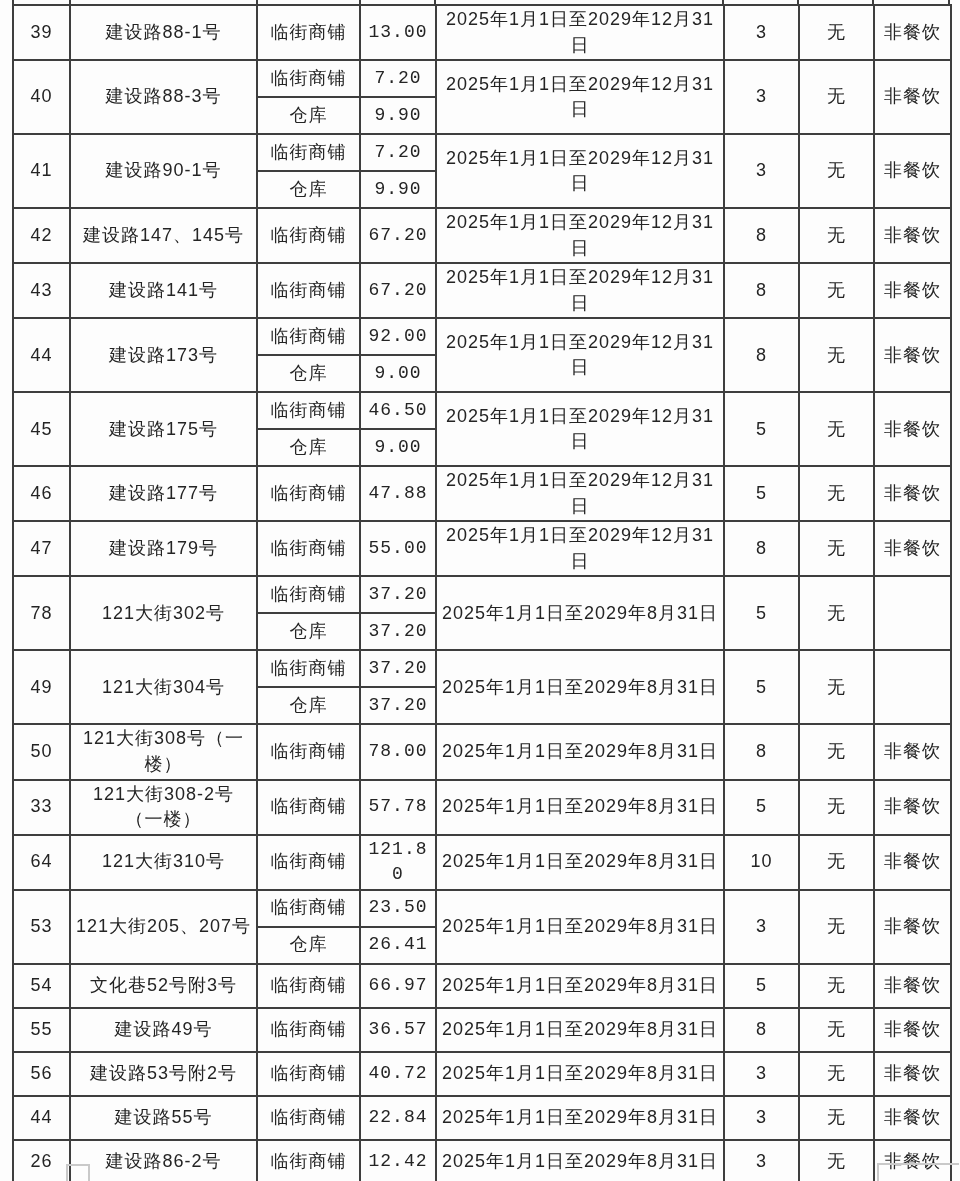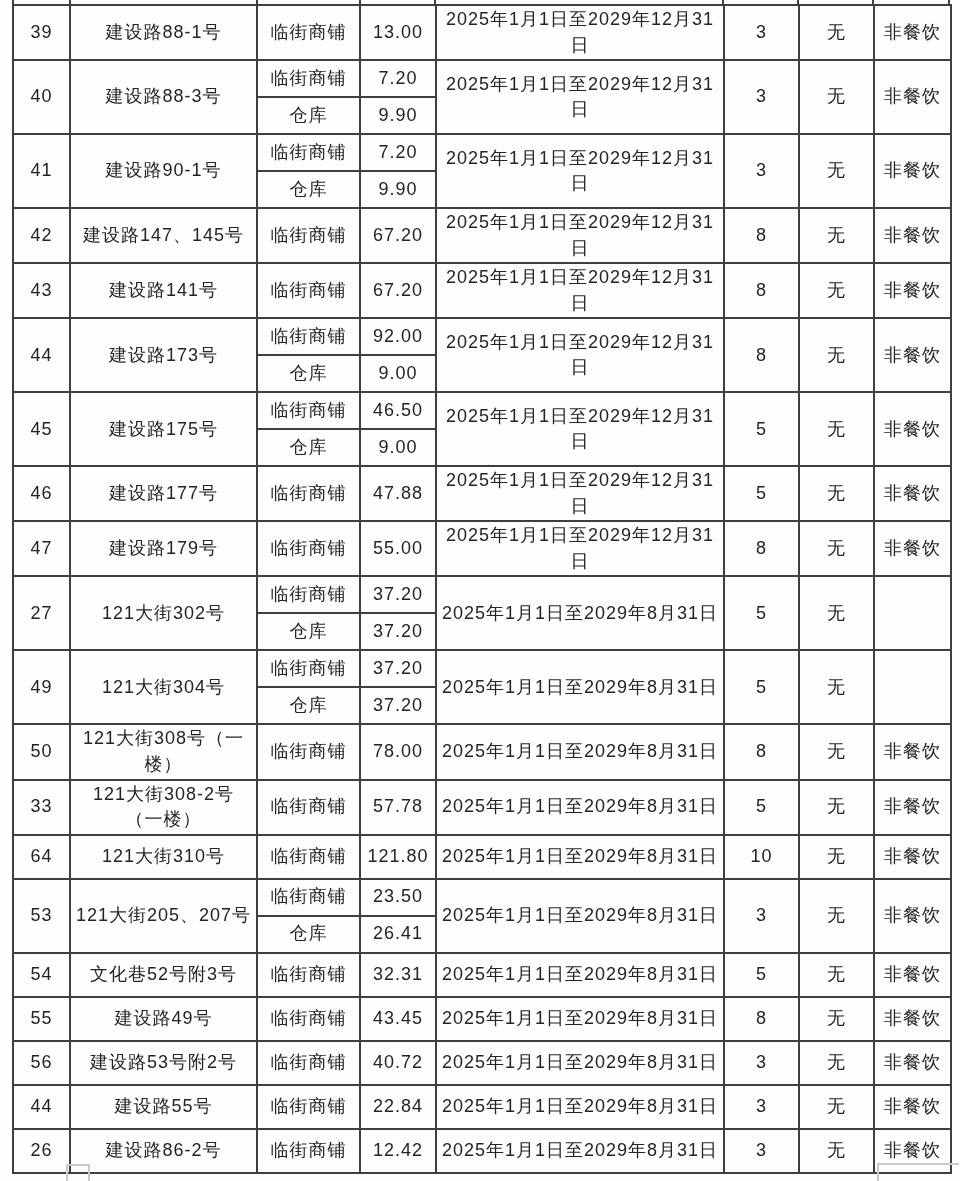--- a/index.html
+++ b/index.html
@@ -34,21 +34,21 @@
     line-height: 1.42;
     color: var(--text-c, #242424);
     padding: 1px 3px;
     letter-spacing: 1px;
     overflow: hidden;
     word-break: break-all;
   }
   tr.single td { height: 40px; }
   tr.sub td    { height: 33px; }
   td.cell-seq   { font-size: 19px; letter-spacing: 2px; }
-  td.cell-area  { font-size: 19px; letter-spacing: 0.5px; }
+  td.cell-area  { font-size: 19px; letter-spacing: 0.5px; font-family: Liberation Mono, monospace; }
   td.cell-years { font-size: 19px; }
   td.cell-term  { letter-spacing: 0; font-size: 17.5px; }
   
   .top-stub {
     position: absolute;
     top: 0;
     width: 2px;
     height: 5px;
     background: var(--border-c, #3e3e3e);
   }
@@ -205,21 +205,21 @@
           <td class="cell-seq">47</td>
           <td class="cell-address">建设路179号</td>
           <td class="cell-unit-type">临街商铺</td>
           <td class="cell-area">55.00</td>
           <td class="cell-term">2025年1月1日至2029年12月31日</td>
           <td class="cell-years">8</td>
           <td class="cell-deposit">无</td>
           <td class="cell-business">非餐饮</td>
         </tr>
         <tr class="sub">
-          <td class="cell-seq" rowspan="2">27</td>
+          <td class="cell-seq" rowspan="2">78</td>
           <td class="cell-address" rowspan="2">121大街302号</td>
           <td class="cell-unit-type">临街商铺</td>
           <td class="cell-area">37.20</td>
           <td class="cell-term" rowspan="2">2025年1月1日至2029年8月31日</td>
           <td class="cell-years" rowspan="2">5</td>
           <td class="cell-deposit" rowspan="2">无</td>
           <td class="cell-business" rowspan="2"></td>
         </tr>
         <tr class="sub">
           <td class="cell-unit-type">仓库</td>
@@ -280,31 +280,31 @@
           <td class="cell-business" rowspan="2">非餐饮</td>
         </tr>
         <tr class="sub">
           <td class="cell-unit-type">仓库</td>
           <td class="cell-area">26.41</td>
         </tr>
         <tr class="single">
           <td class="cell-seq">54</td>
           <td class="cell-address">文化巷52号附3号</td>
           <td class="cell-unit-type">临街商铺</td>
-          <td class="cell-area">32.31</td>
+          <td class="cell-area">66.97</td>
           <td class="cell-term">2025年1月1日至2029年8月31日</td>
           <td class="cell-years">5</td>
           <td class="cell-deposit">无</td>
           <td class="cell-business">非餐饮</td>
         </tr>
         <tr class="single">
           <td class="cell-seq">55</td>
           <td class="cell-address">建设路49号</td>
           <td class="cell-unit-type">临街商铺</td>
-          <td class="cell-area">43.45</td>
+          <td class="cell-area">36.57</td>
           <td class="cell-term">2025年1月1日至2029年8月31日</td>
           <td class="cell-years">8</td>
           <td class="cell-deposit">无</td>
           <td class="cell-business">非餐饮</td>
         </tr>
         <tr class="single">
           <td class="cell-seq">56</td>
           <td class="cell-address">建设路53号附2号</td>
           <td class="cell-unit-type">临街商铺</td>
           <td class="cell-area">40.72</td>

